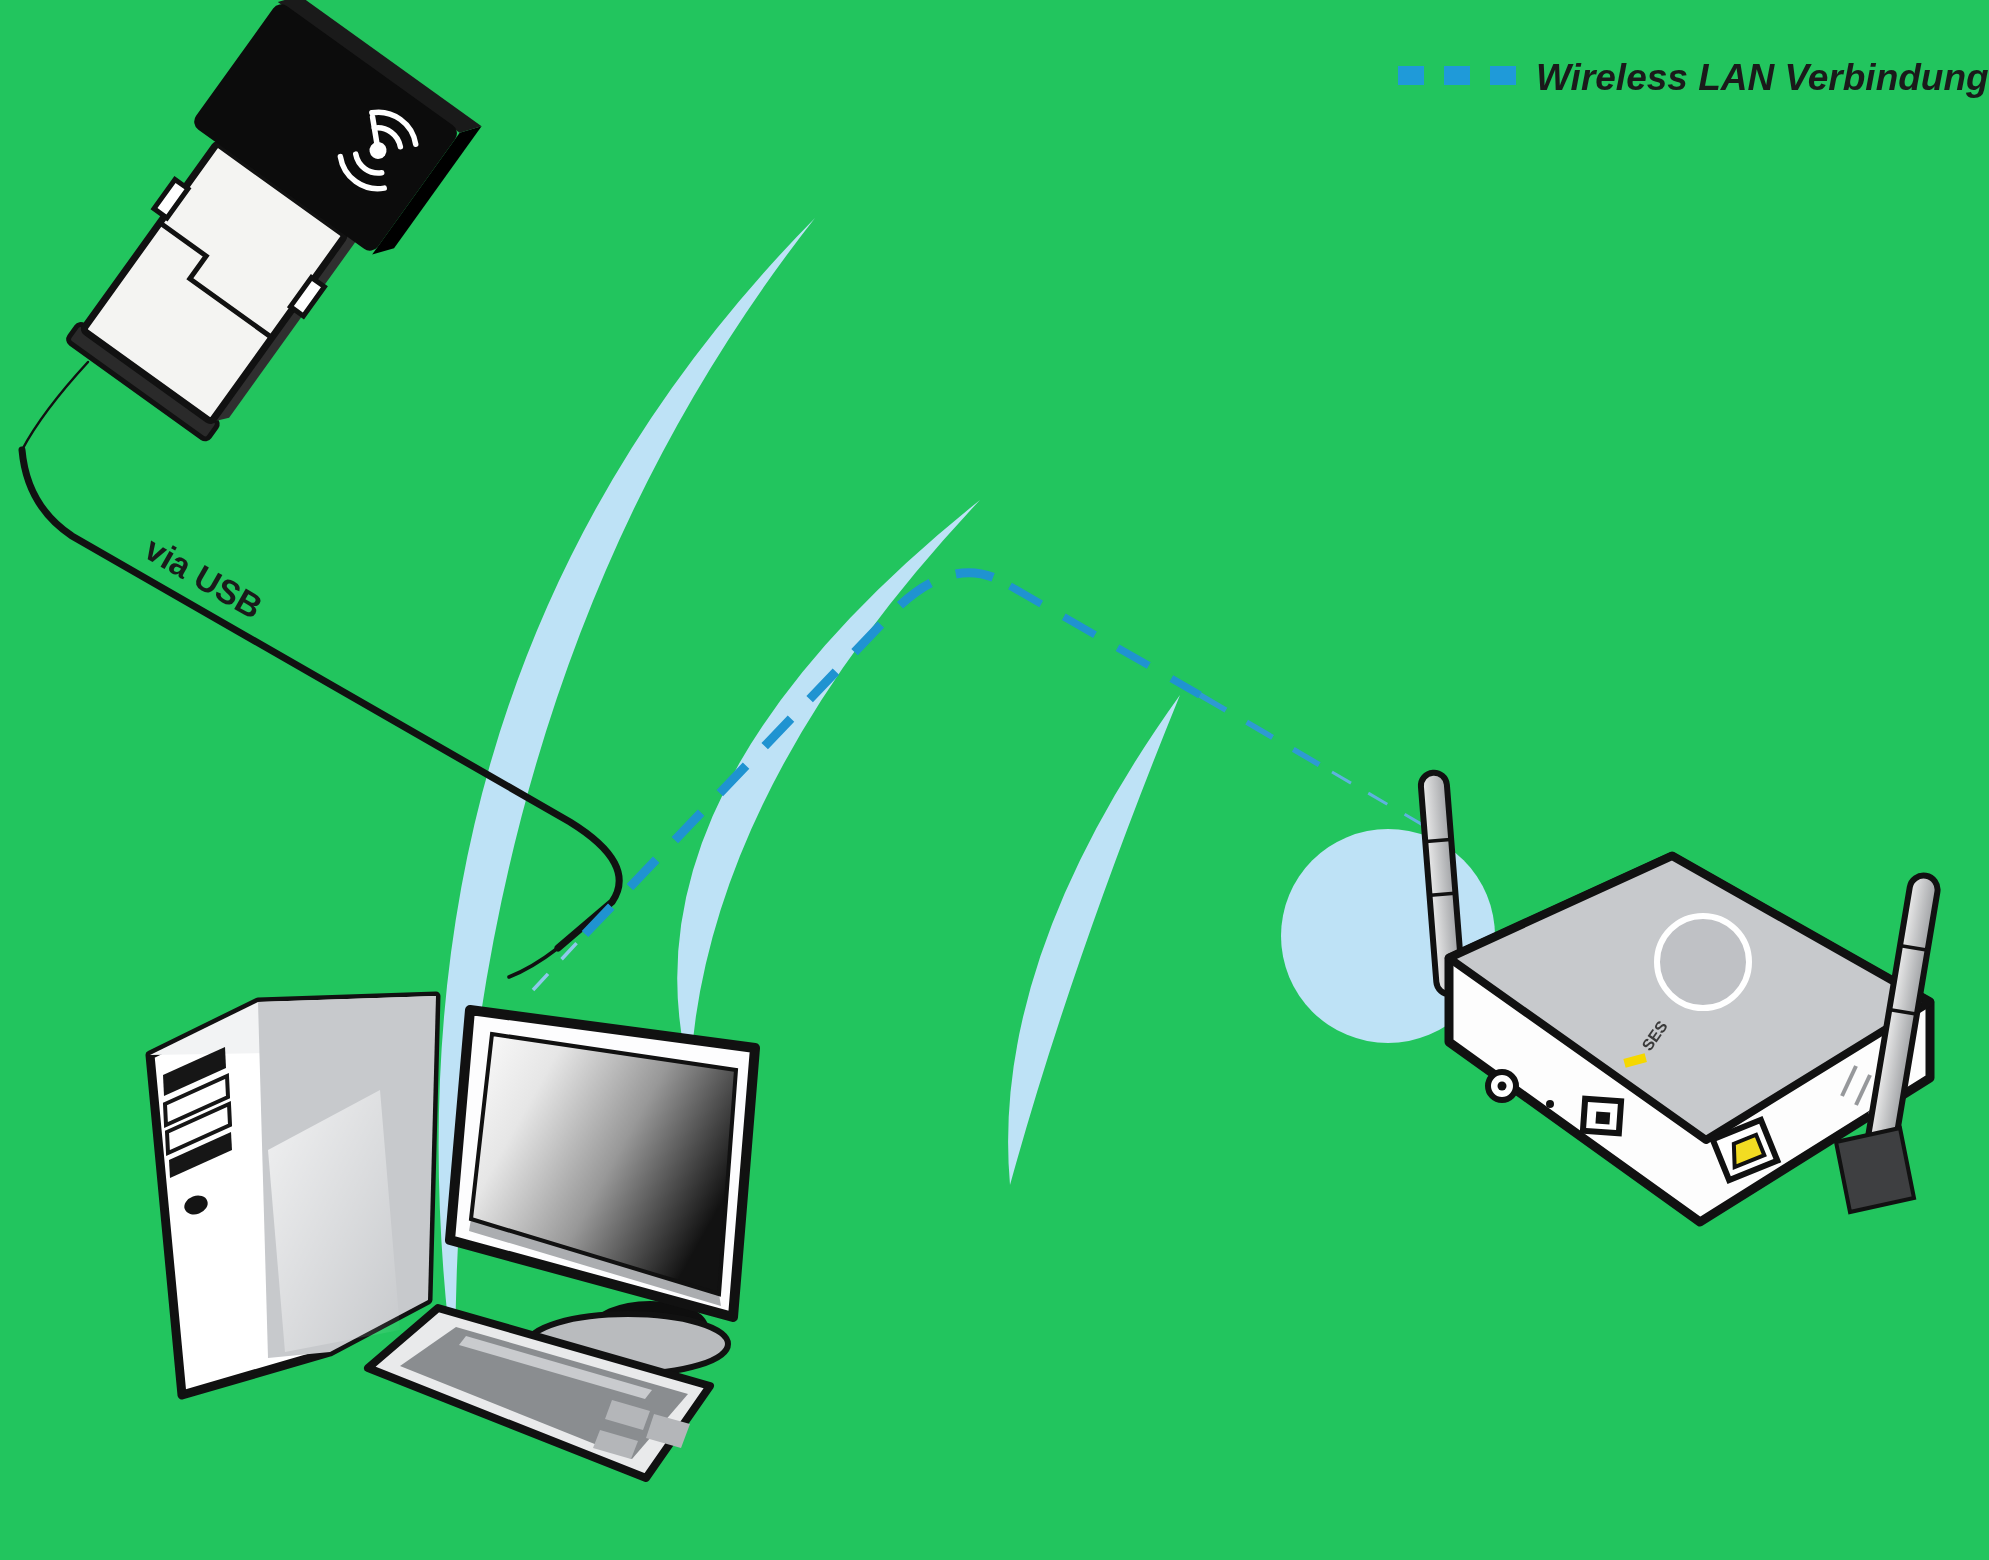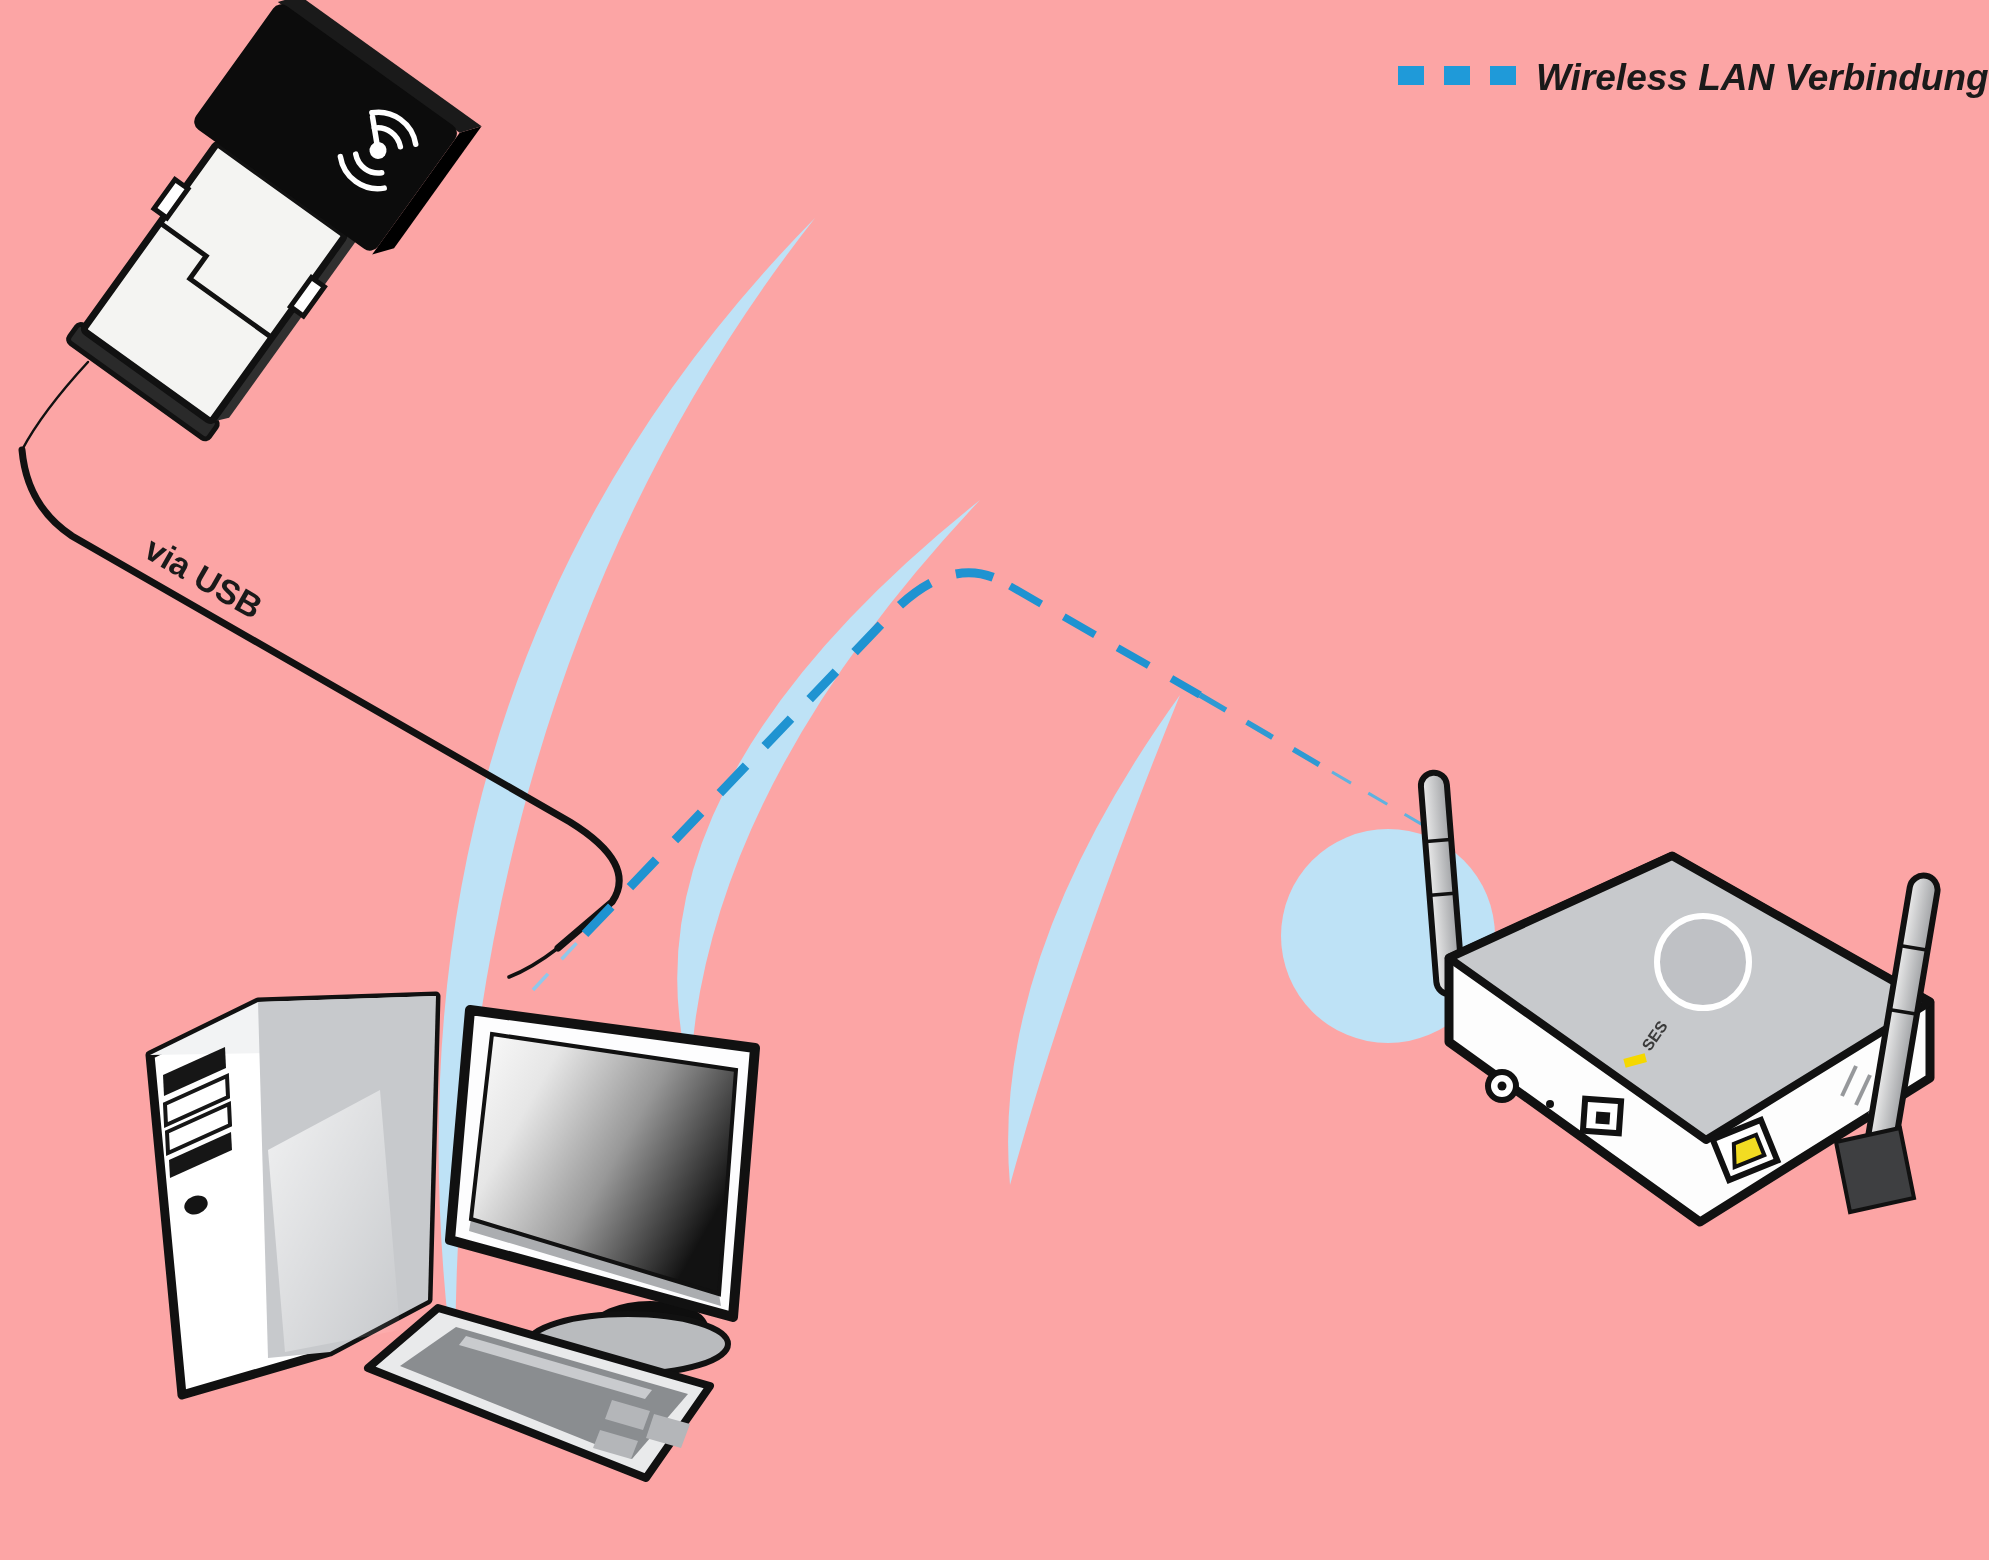--- a/index.html
+++ b/index.html
@@ -1,17 +1,17 @@
 <!DOCTYPE html>
 <html><head>
 <meta charset="utf-8">
 <style>
   html,body{margin:0;padding:0;background:#fff;}
   body{font-family:"Liberation Sans",sans-serif;}
-  .stage{position:relative;width:1989px;height:1560px;background:#fca5a5;overflow:hidden;}
+  .stage{position:relative;width:1989px;height:1560px;background:#22c55e;overflow:hidden;}
   svg{display:block;}
   text{font-family:"Liberation Sans",sans-serif;}
   .legend-text{font-size:37px;font-weight:bold;font-style:italic;fill:#1a1a1a;}
   .cable-label{font-size:34px;font-weight:bold;fill:#1a1a1a;}
   .led-label{font-size:16px;font-weight:bold;fill:#3a3a3a;}
 </style>
 </head>
 <body>
 
 <div class="stage">

